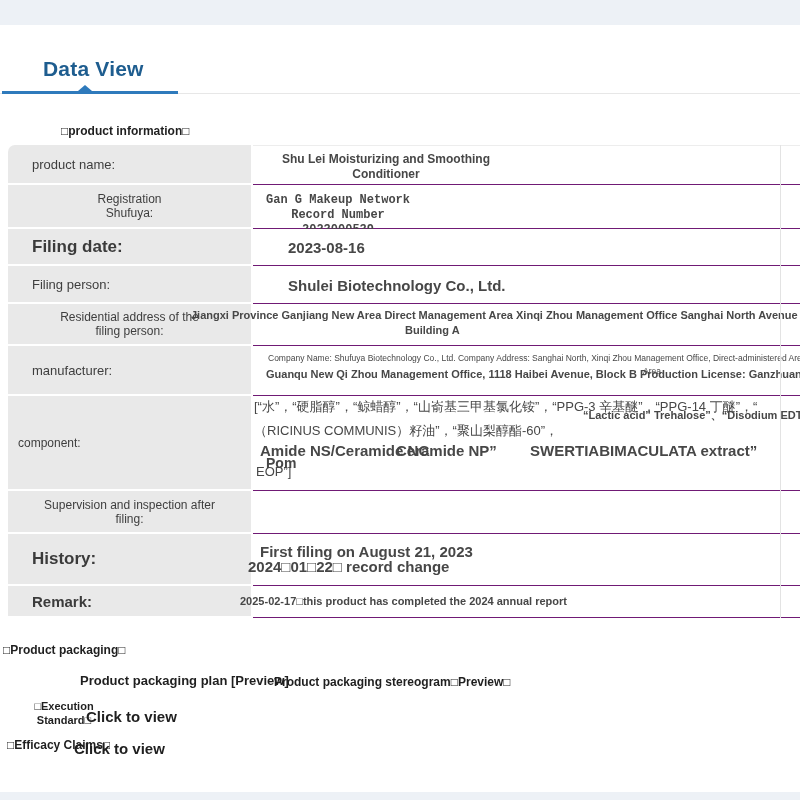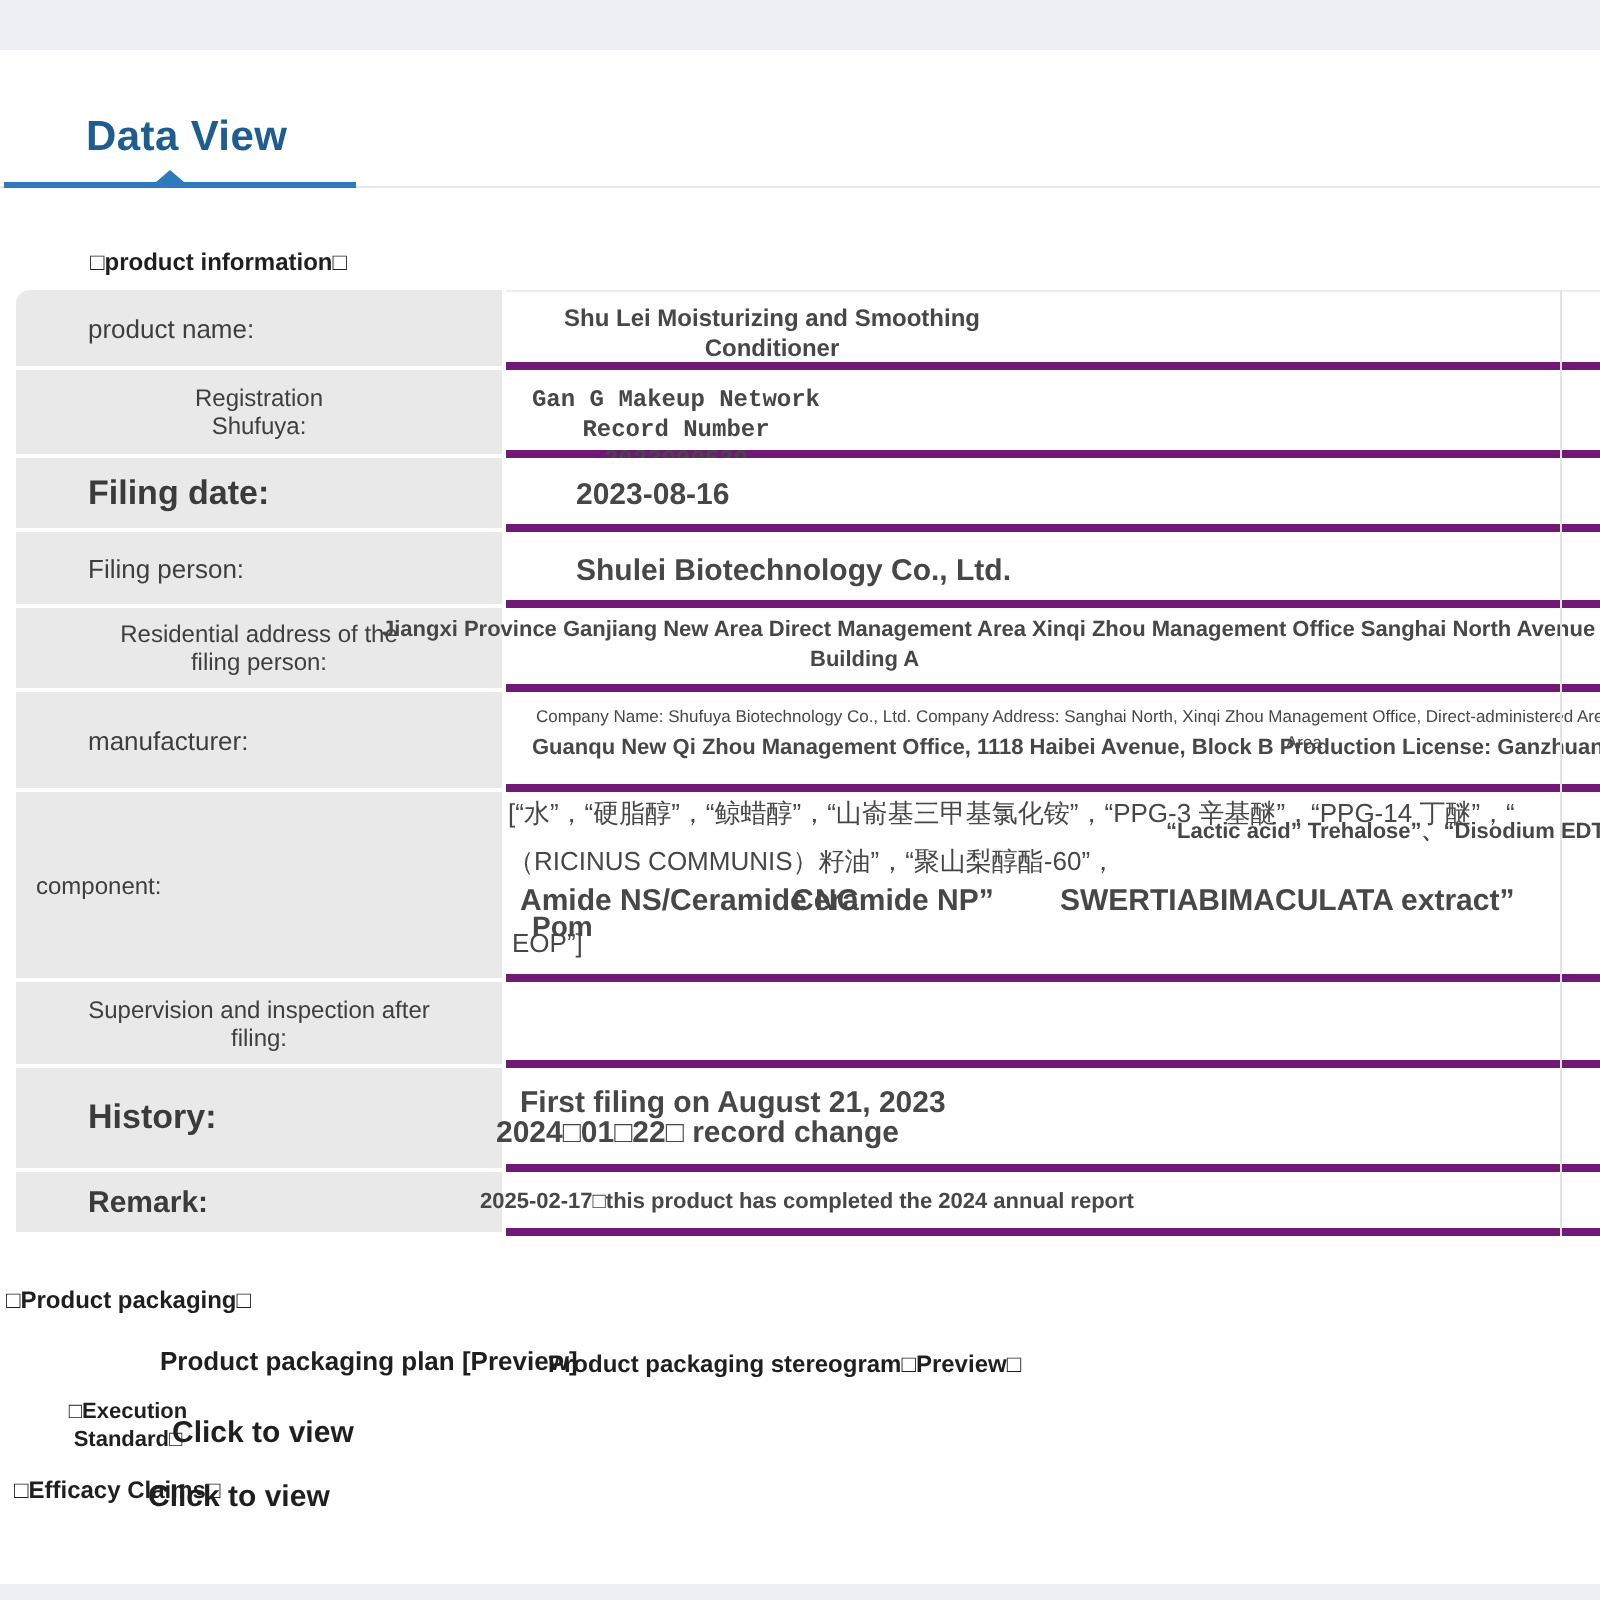--- a/index.html
+++ b/index.html
@@ -8,35 +8,35 @@
   .band{position:absolute;left:0;width:800px;background:#edf1f6;}
   .band.top{top:0;height:25px;}
   .band.bottom{top:792px;height:8px;}
 
   .page-title{position:absolute;left:43px;top:57px;font-size:21px;font-weight:bold;color:#1e5d8f;letter-spacing:0.2px;}
   .hairline{position:absolute;left:0;top:93px;width:800px;height:1px;background:#e7e7e7;}
   .title-underline{position:absolute;left:2px;top:91px;width:176px;height:3px;background:#2e7abc;}
   .title-tri{position:absolute;left:78px;top:85px;width:0;height:0;border-left:7px solid transparent;border-right:7px solid transparent;border-bottom:6px solid #2e7abc;}
 
   .sec-label{position:absolute;font-size:12px;font-weight:bold;color:#1f1f1f;}
-  .sec-product{left:2px;top:124px;padding-left:43px;}
+  .sec-product{left:18px;top:124px;padding-left:43px;}
   .sec-packaging{left:3px;top:643px;}
 
   .tbl{position:absolute;left:8px;top:145px;width:792px;height:473px;border-radius:7px 0 0 7px;}
   .row{display:flex;width:100%;}
   .lbl{width:245px;flex:0 0 245px;background:#e9e9e9;border-bottom:2px solid #ffffff;border-right:2px solid #ffffff;
        display:flex;flex-direction:column;justify-content:center;color:#3e3e3e;box-sizing:border-box;}
   .row:first-child .lbl{border-radius:7px 0 0 0;}
   .row:last-child .lbl{border-bottom:none;border-radius:0 0 0 7px;}
-  .val{flex:1;position:relative;background:#ffffff;border-bottom:4px solid #701a75;}
+  .val{flex:1;position:relative;background:#ffffff;border-bottom:1px solid #701a75;}
   .row:first-child .val{border-top:1px solid #ededed;}
   .r0{height:40px}.r1{height:44px}.r2{height:37px}.r3{height:38px}.r4{height:42px}
   .r5{height:50px}.r6{height:95px}.r7{height:43px}.r8{height:52px}.r9{height:32px}
 
-  .lab-left{padding-left:36px;align-items:flex-start;text-align:left;}
+  .lab-left{padding-left:24px;align-items:flex-start;text-align:left;}
   .lab-left10{padding-left:10px;align-items:flex-start;text-align:left;}
   .lab-center{align-items:center;text-align:center;}
   .fs12{font-size:12px;}.fs13{font-size:13px;}
   .big{font-size:17px;font-weight:bold;color:#3b3b3b;text-align:center;}
   .med{font-size:15px;font-weight:bold;color:#3b3b3b;}
 
   .val span{position:absolute;white-space:nowrap;color:#474747;}
   .vcenterblock{text-align:center;white-space:normal !important;line-height:1.25;}
   .v-name{left:18px;top:6px;width:230px;font-size:12px;font-weight:bold;}
   .v-reg{left:0px;top:8px;width:340px;font-size:12px;font-weight:bold;font-family:Liberation Mono, monospace;}

